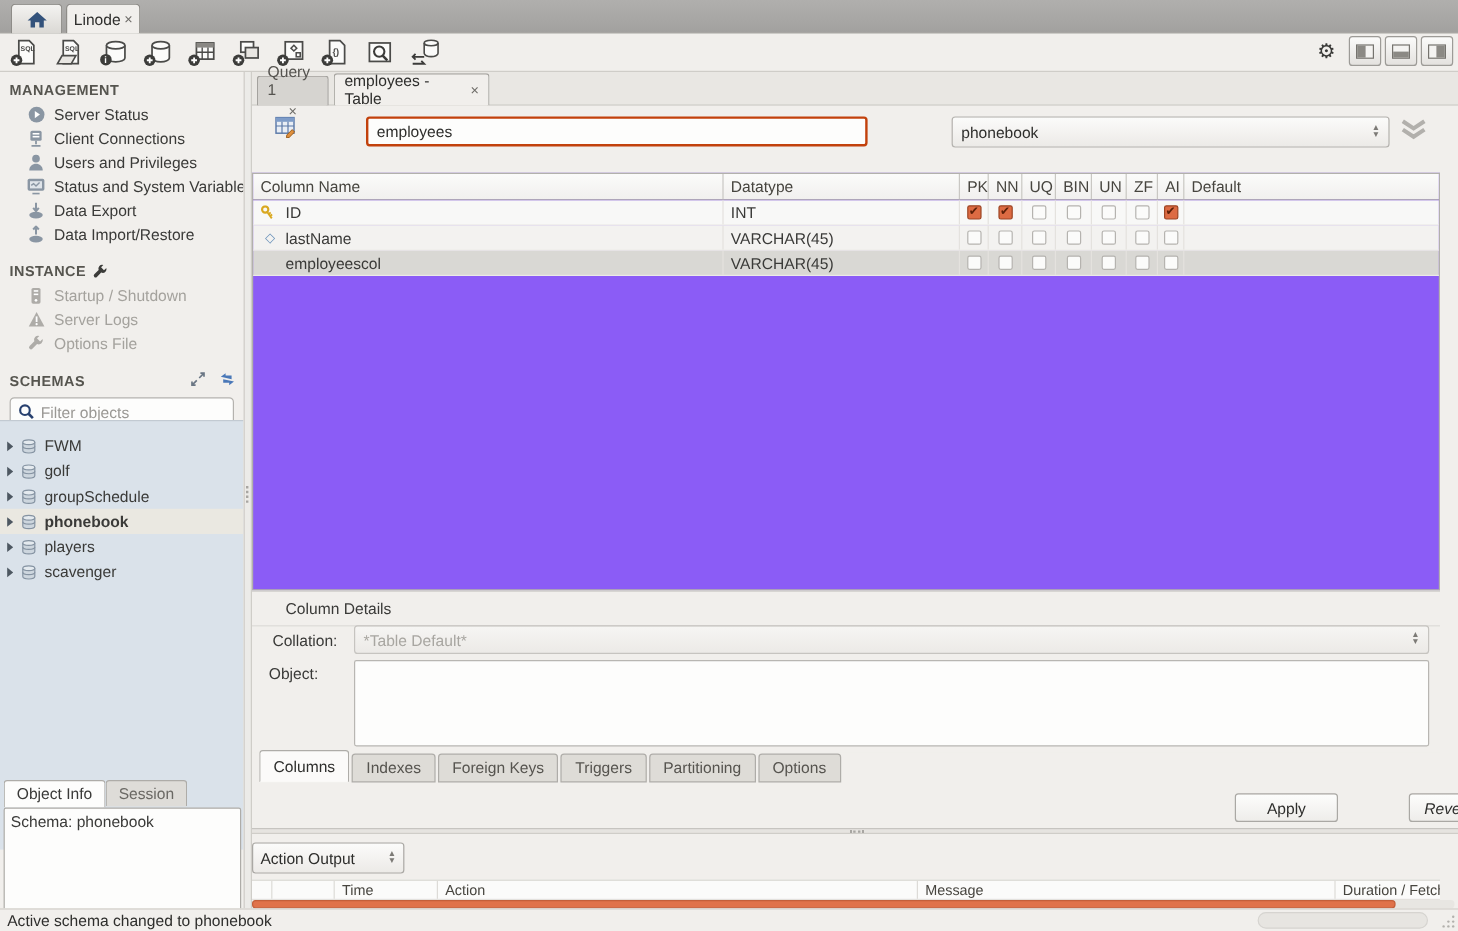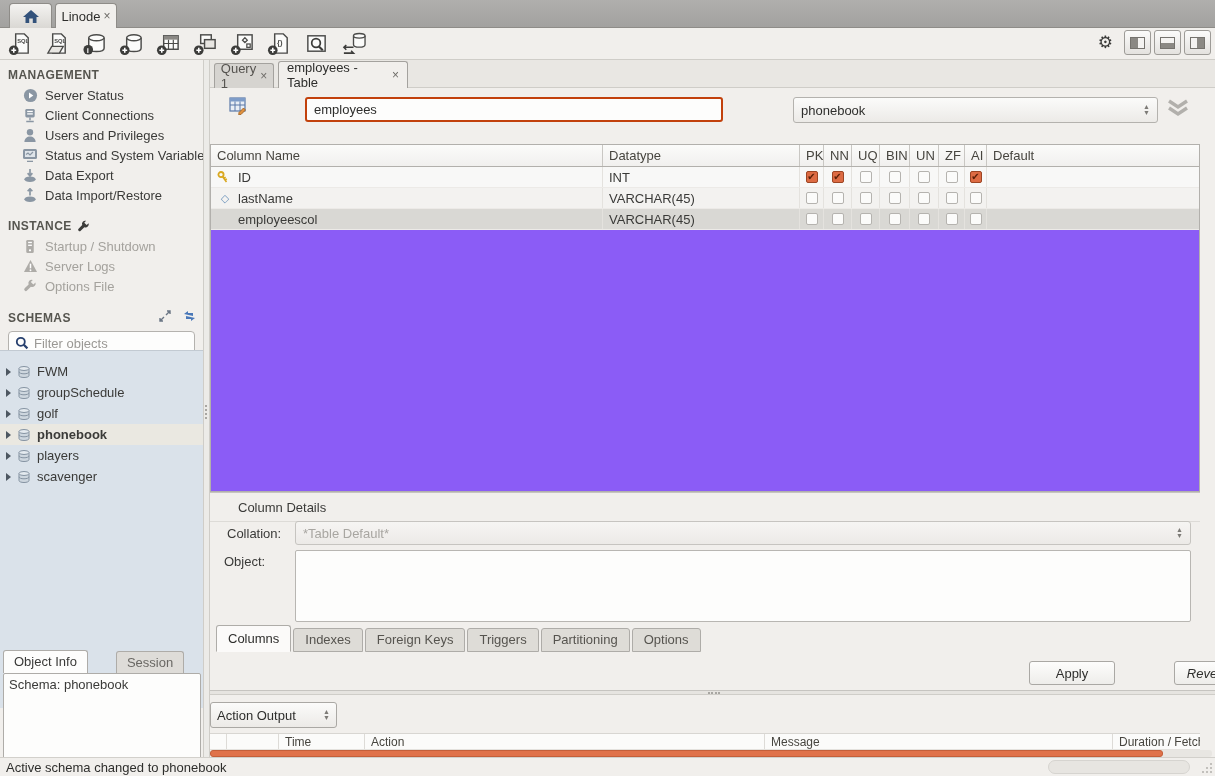--- a/index.html
+++ b/index.html
@@ -36,21 +36,21 @@
   .schemas-head .spacer { flex:1; }
   .schemas-head .hicon { margin-right:7px; }
   .filter-box { margin:3px 8px 6px 8px; height:24px; background:#fdfdfc; border:1px solid #b4b2ae; border-radius:4px; display:flex; align-items:center; padding:0 6px; gap:5px; }
   .filter-box input { border:none; outline:none; background:transparent; font-family:inherit; font-size:13px; color:#0f172a; width:150px; }
   .filter-box input::placeholder { color:#9a9894; }
   .tree { position:absolute; left:0; top:290px; width:203px; height:358px; background:#dae2ea; border-top:1px solid #c2cad2; }
   .tree-row { height:21px; display:flex; align-items:center; padding-left:6px; gap:6px; }
   .tree-row.selected { background:#eae8e1; font-weight:bold; }
   .tri { width:0; height:0; border-left:5px solid #4d5761; border-top:4px solid transparent; border-bottom:4px solid transparent; flex:0 0 5px; }
   .objinfo { position:absolute; left:0; top:589px; width:203px; height:108px; }
-  .oi-tabs { display:flex; padding-left:3px; height:24px; align-items:flex-end;gap:28px; }
+  .oi-tabs { display:flex; padding-left:3px; height:24px; align-items:center; }
   .oi-tab { border:1px solid #aeaca8; border-bottom:none; border-radius:3px 3px 0 0; padding:3px 10px; background:#dedcd8; color:#6a6864; font-size:13px; }
   .oi-tab.active { background:#fdfdfc; color:#3a3a38; height:23px; }
   .oi-body { position:absolute; left:3px; top:24px; width:198px; height:102px; background:#fdfdfc; border:1px solid #aeaca8; border-radius:2px; padding:3px 5px; font-size:13px; }
   .vsplit { position:absolute; left:203px; top:60px; width:7px; height:697px; background:#ecebe8; border-left:1px solid #cfcdc8; border-right:1px solid #cfcdc8; }
   .vsplit .grip { position:absolute; top:345px; left:1px; width:3px; height:14px; border-left:2px dotted #a8a6a2; }
 
   
   .main { position:absolute; left:210px; top:60px; width:1005px; height:697px; background:#f1efec; }
   .ed-tabstrip { position:absolute; left:0; top:0; width:1005px; height:28px; background:#e9e7e3; border-bottom:1px solid #cfcdc8; }
   .ed-tab { position:absolute; top:3px; height:25px; border:1px solid #a4a29e; border-bottom:none; border-radius:3px 3px 0 0; display:flex; align-items:center; justify-content:center; gap:4px; padding:0 8px; background:#d6d4d0; color:#55534f; font-size:13px; }
@@ -379,32 +379,32 @@
     </div>
     <div class="tree-row">
       <span class="tri"></span>
       <span class="mini-ic">
           <svg width="14" height="14" viewBox="0 0 14 14">
             <path d="M2 3.5 v7 c0 1.2 2.2 2 5 2 s5 -.8 5 -2 v-7" fill="#cdd6de" stroke="#8593a2"></path>
             <ellipse cx="7" cy="3.5" rx="5" ry="2" fill="#e4eaef" stroke="#8593a2"></ellipse>
             <path d="M2 6.8 c0 1.2 2.2 2 5 2 s5 -.8 5 -2" fill="none" stroke="#8593a2"></path>
           </svg>
         </span>
-      <span>groupSchedule</span>
+      <span>golf</span>
     </div>
     <div class="tree-row">
       <span class="tri"></span>
       <span class="mini-ic">
           <svg width="14" height="14" viewBox="0 0 14 14">
             <path d="M2 3.5 v7 c0 1.2 2.2 2 5 2 s5 -.8 5 -2 v-7" fill="#cdd6de" stroke="#8593a2"></path>
             <ellipse cx="7" cy="3.5" rx="5" ry="2" fill="#e4eaef" stroke="#8593a2"></ellipse>
             <path d="M2 6.8 c0 1.2 2.2 2 5 2 s5 -.8 5 -2" fill="none" stroke="#8593a2"></path>
           </svg>
         </span>
-      <span>golf</span>
+      <span>groupSchedule</span>
     </div>
     <div class="tree-row selected">
       <span class="tri"></span>
       <span class="mini-ic">
           <svg width="14" height="14" viewBox="0 0 14 14">
             <path d="M2 3.5 v7 c0 1.2 2.2 2 5 2 s5 -.8 5 -2 v-7" fill="#cdd6de" stroke="#8593a2"></path>
             <ellipse cx="7" cy="3.5" rx="5" ry="2" fill="#e4eaef" stroke="#8593a2"></ellipse>
             <path d="M2 6.8 c0 1.2 2.2 2 5 2 s5 -.8 5 -2" fill="none" stroke="#8593a2"></path>
           </svg>
         </span>
@@ -442,21 +442,21 @@
     <div class="oi-body">Schema: phonebook</div>
   </div>
 </div>
 
 <div class="vsplit">
     <div class="grip"></div>
   </div>
 
 <div class="main">
   <div class="ed-tabstrip">
-    <div class="ed-tab" style="left:4px; width:60px;">
+    <div class="ed-tab" style="left:4px; width:60px;flex-direction:column;">
       <span>Query 1</span>
       <span class="close-x">×</span>
     </div>
     <div class="ed-tab active" style="left:68px; width:130px;">
       <span>employees - Table</span>
       <span class="close-x">×</span>
     </div>
   </div>
 
   <span class="tbl-edit-icon mini-ic">

